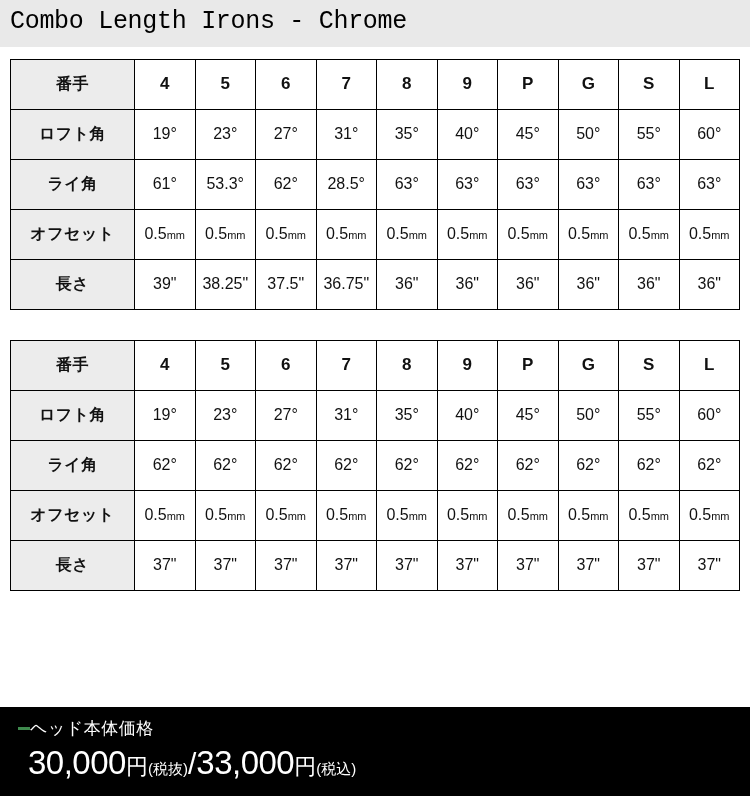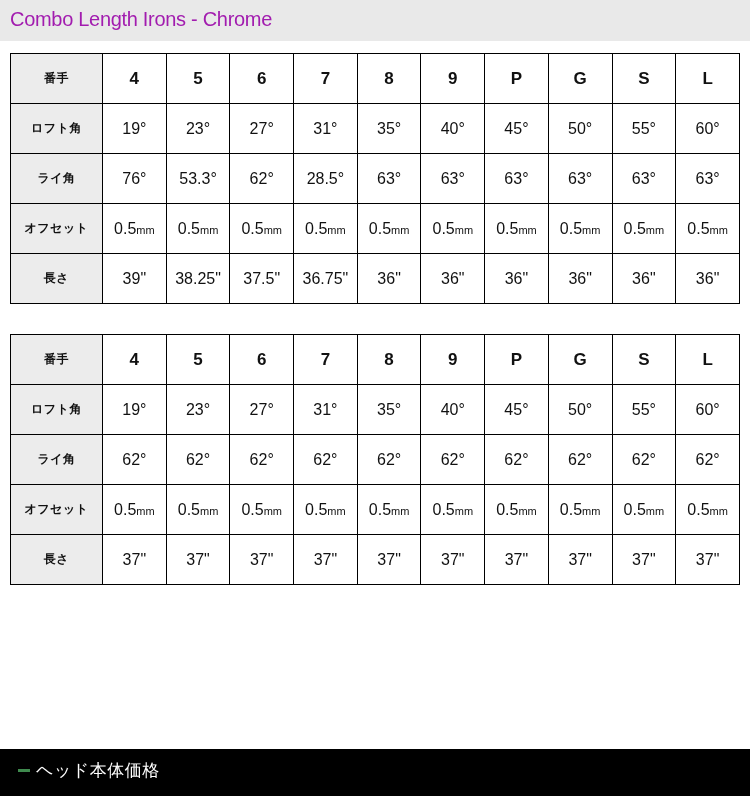--- a/index.html
+++ b/index.html
@@ -16,46 +16,46 @@
     position: relative;
     overflow: hidden;
   }
 
   .section-title-bar {
     background: #e9e9e9;
     padding: 8px 10px 10px 10px;
     margin: 0;
   }
   .section-title-bar .title {
-    font-family: Liberation Sans, sans-serif;
-    font-size: 20px;
+    font-family: Liberation Mono, monospace;
+    font-size: 25px;
     font-weight: 500;
     letter-spacing: -0.3px;
-    color: #a21caf;
+    color: #000000;
     line-height: 1.15;
   }
 
   table.spec {
     width: 730px;
     margin: 12px 10px 0 10px;
     border-collapse: collapse;
     table-layout: fixed;
   }
   table.spec td, table.spec th {
     border: 1px solid #000000;
     text-align: center;
     vertical-align: middle;
     height: 50px;
     font-weight: normal;
     color: #111111;
   }
   table.spec .rowhead {
-    width: 92px;
+    width: 124px;
     background: #ececec;
-    font-size: 12px;
+    font-size: 16px;
     font-weight: bold;
     letter-spacing: 0.5px;
   }
   table.spec .colhead {
     font-size: 17px;
     font-weight: bold;
   }
   table.spec td.val {
     font-size: 16px;
   }
@@ -69,21 +69,20 @@
   .price-block {
     position: absolute;
     left: 0; right: 0; bottom: 0;
     background: #000000;
     color: #ffffff;
     padding: 10px 0 14px 0;
   }
   .price-label {
     display: flex;
     align-items: center;
-    gap: 6px;
     padding-left: 18px;
     font-size: 17px;
     letter-spacing: 0.5px;
   }
   .dash {
     display: inline-block;
     width: 12px;
     height: 3px;
     background: #3f8a4e;
   }
@@ -134,21 +133,21 @@
         <td class="val">35°</td>
         <td class="val">40°</td>
         <td class="val">45°</td>
         <td class="val">50°</td>
         <td class="val">55°</td>
         <td class="val">60°</td>
       </tr>
 
       <tr>
         <th class="rowhead">ライ角</th>
-        <td class="val">76°</td>
+        <td class="val">61°</td>
         <td class="val">53.3°</td>
         <td class="val">62°</td>
         <td class="val">28.5°</td>
         <td class="val">63°</td>
         <td class="val">63°</td>
         <td class="val">63°</td>
         <td class="val">63°</td>
         <td class="val">63°</td>
         <td class="val">63°</td>
       </tr>
@@ -258,15 +257,18 @@
         <td class="val">37"</td>
       </tr>
     </tbody>
   </table>
 
   <div class="price-block">
     <div class="price-label">
       <span class="dash" style="background: rgb(63, 138, 78);"></span>
       <span>ヘッド本体価格</span>
     </div>
+    <div class="price-main">
+      <span class="price-num">30,000</span><span class="price-yen">円</span><span class="price-tax">(税抜)</span><span class="price-sep">/</span><span class="price-num">33,000</span><span class="price-yen">円</span><span class="price-tax">(税込)</span>
+    </div>
   </div>
 
 </div>
 
 </body></html>

